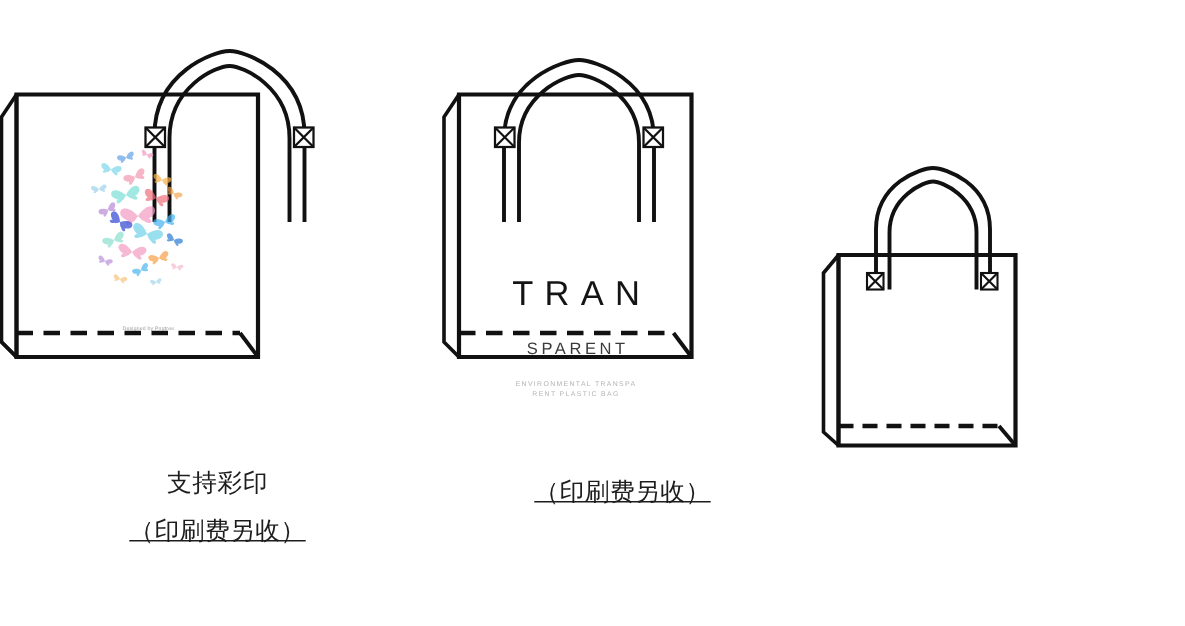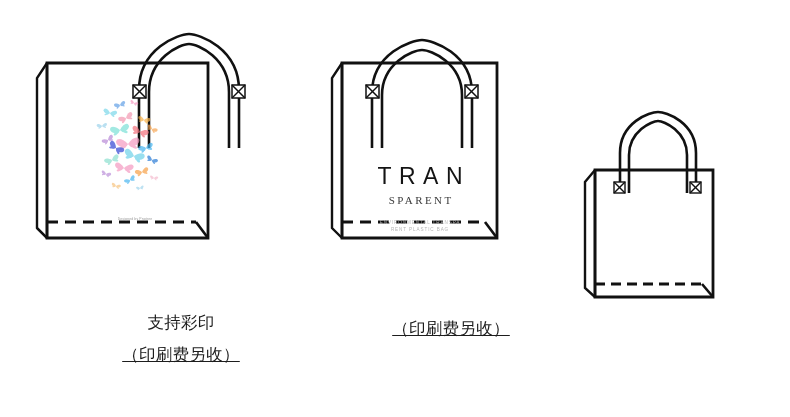--- a/index.html
+++ b/index.html
@@ -26,21 +26,21 @@
     align-items: flex-start;
     justify-content: space-between;
   }
 
   .bag-panel {
     position: relative;
     height: 417px;
     flex: 0 0 auto;
     display: block;
   }
-  .bag-panel.panel-1 { width: 290px; margin-left: 36px; }
+  .bag-panel.panel-1 { width: 290px; }
   .bag-panel.panel-2 { width: 250px; }
   .bag-panel.panel-3 { width: 250px; }
 
   .bag-svg {
     position: absolute;
     top: 0;
     left: 0;
     display: block;
     overflow: visible;
   }
@@ -91,26 +91,26 @@
     font-size: 23px;
     letter-spacing: 7.5px;
     text-indent: 7.5px;
     color: #141414;
     font-weight: 400;
     font-family: "Liberation Sans", "DejaVu Sans", sans-serif;
     line-height: 1;
   }
   .logo-sub {
     display: block;
-    margin-top: 7px;
+    margin-top: 21px;
     font-size: 11px;
     letter-spacing: 2.4px;
     text-indent: 2.4px;
     color: #3a3a3a;
-    font-family: Liberation Serif, serif;
+    font-family: Liberation Sans, sans-serif;
     line-height: 1;
   }
   .logo-tagline {
     display: block;
     margin-top: 13px;
     font-size: 4.6px;
     letter-spacing: 0.9px;
     color: #b4b4b4;
     line-height: 1.55;
     font-family: "Liberation Sans", "DejaVu Sans", sans-serif;
@@ -214,21 +214,21 @@
         <line x1="40" y1="85" x2="53" y2="98"></line>
         <line x1="53" y1="85" x2="40" y2="98"></line>
       </g>
       <g stroke="#111111" stroke-width="1.5" fill="#ffffff">
         <rect x="139" y="85" width="13" height="13"></rect>
         <line x1="139" y1="85" x2="152" y2="98"></line>
         <line x1="152" y1="85" x2="139" y2="98"></line>
       </g>
     </svg>
 
-    <div class="logo-art" style="left:14px; top:165px;text-align:center;">
+    <div class="logo-art" style="left:14px; top:184px;text-align:center;">
       <span class="logo-main">TRAN</span>
       <span class="logo-sub">SPARENT</span>
       <span class="logo-tagline">
         <span>ENVIRONMENTAL TRANSPA</span>
         <span>RENT PLASTIC BAG</span>
       </span>
     </div>
 
     <div class="caption-block" style="top:310px;">
       <span class="caption-line secondary">（印刷费另收）</span>

